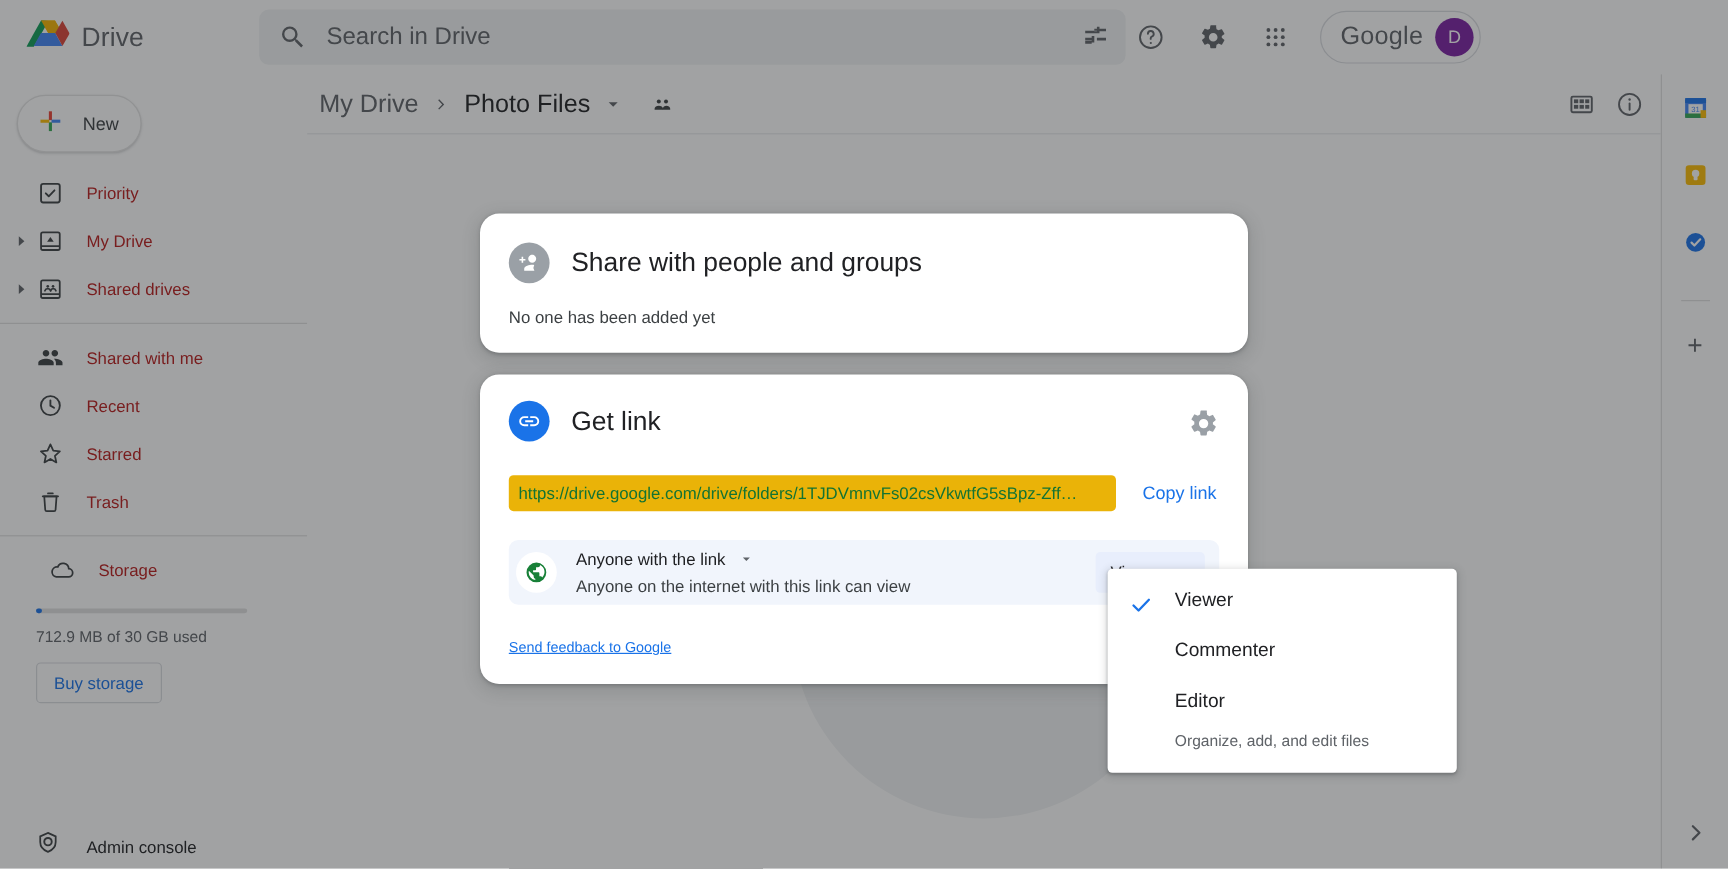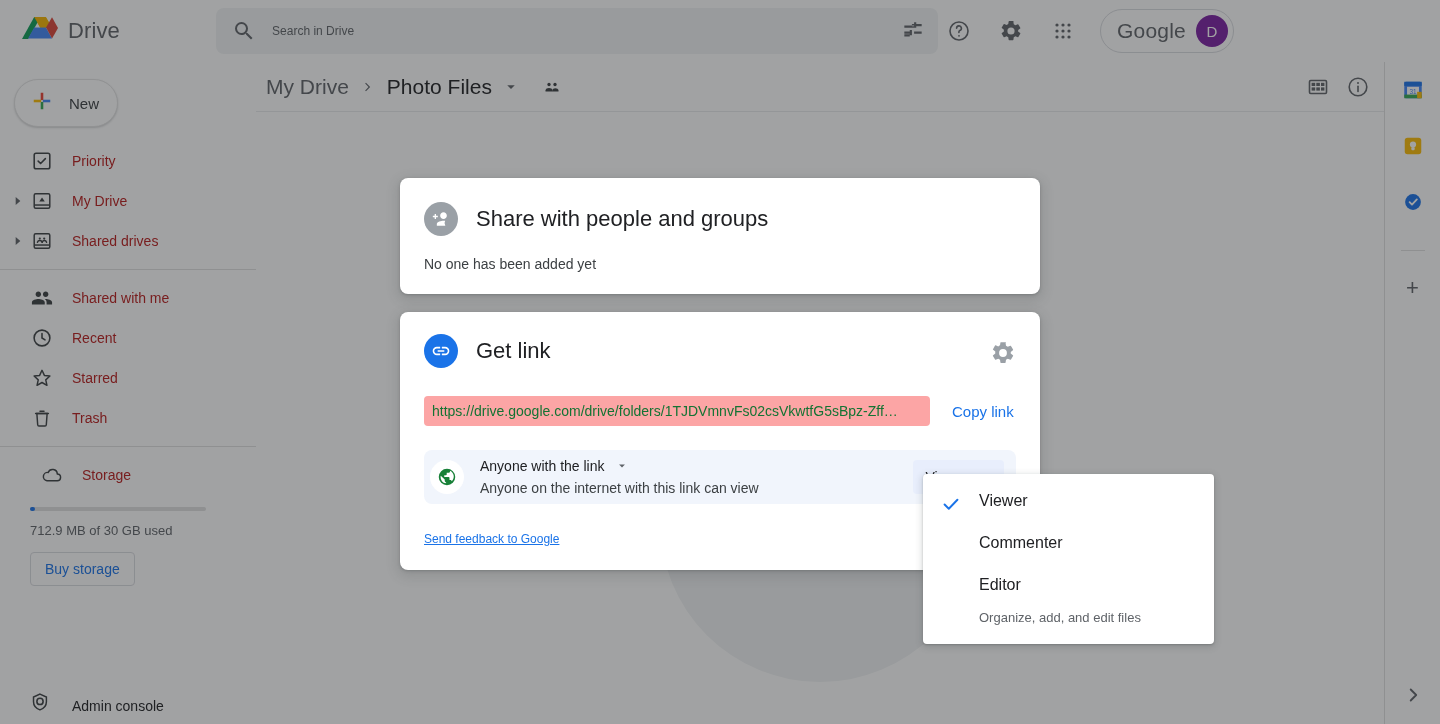--- a/index.html
+++ b/index.html
@@ -29,21 +29,21 @@
     font-size: 22px; color: #5f6368; margin-left: 10px; letter-spacing: .1px;
   }
   .search-wrap {
     flex: 0 0 auto; width: 722px; height: 46px; margin-left: 2px;
     background: #f1f3f4; border-radius: 8px; display: flex; align-items: center;
     padding: 0 12px 0 16px;
   }
   .search-wrap .si { width: 24px; height: 24px; color: #5f6368; flex: 0 0 24px; }
   .search-input {
     flex: 1; border: none; background: transparent; outline: none;
-    font-family: "Liberation Sans", sans-serif; font-size: 12px; color: #0c4a6e;
+    font-family: "Liberation Sans", sans-serif; font-size: 20px; color: #0c4a6e;
     margin-left: 14px;
   }
   .search-input::placeholder { color: #5f6368; opacity: 1; }
   .tune-btn { width: 26px; height: 26px; color: #5f6368; cursor: pointer; }
   .header-right {
     margin-left: auto; display: flex; align-items: center; gap: 10px; padding-right: 14px;
   }
   .icon-btn {
     width: 42px; height: 42px; border-radius: 50%; display: flex;
     align-items: center; justify-content: center; color: #5f6368; cursor: pointer;
@@ -154,21 +154,21 @@
   }
 
   
   .scrim {
     position: absolute; inset: 0; background: rgba(32,33,36,0.42);
   }
 
   
   .dialog-stack { position: absolute; left: 400px; top: 178px; width: 640px; }
   .card {
-    background: #ffffff; border-radius: 8px;
+    background: #ffffff; border-radius: 16px;
     box-shadow: 0 1px 3px rgba(60,64,67,.30), 0 4px 12px 3px rgba(60,64,67,.15);
   }
   .card-people { padding: 24px 24px 22px 24px; }
   .people-head { display: flex; align-items: center; gap: 18px; }
   .avatar-circle {
     width: 34px; height: 34px; border-radius: 50%; background: #9aa0a6;
     color: #fff; display: flex; align-items: center; justify-content: center;
     flex: 0 0 34px;
   }
   .avatar-circle svg { width: 20px; height: 20px; }
@@ -182,21 +182,21 @@
     color: #fff; display: flex; align-items: center; justify-content: center;
     flex: 0 0 34px;
   }
   .link-badge svg { width: 20px; height: 20px; }
   .gear-link {
     position: absolute; right: 24px; top: 28px; width: 26px; height: 26px;
     color: #9aa0a6; cursor: pointer;
   }
   .link-row { display: flex; align-items: center; margin-top: 28px; }
   .link-pill {
-    flex: 1 1 auto; max-width: 506px; height: 30px; background: #fca5a5;
+    flex: 1 1 auto; max-width: 506px; height: 30px; background: #eab308;
     border-radius: 4px; display: flex; align-items: center; padding: 0 8px;
     overflow: hidden;
   }
   .link-text {
     font-size: 14px; color: #137333; white-space: nowrap; overflow: hidden;
     text-overflow: ellipsis;
   }
   .copy-link {
     margin-left: 22px; font-size: 15px; color: #1a73e8; font-weight: 500;
     cursor: pointer; white-space: nowrap;

